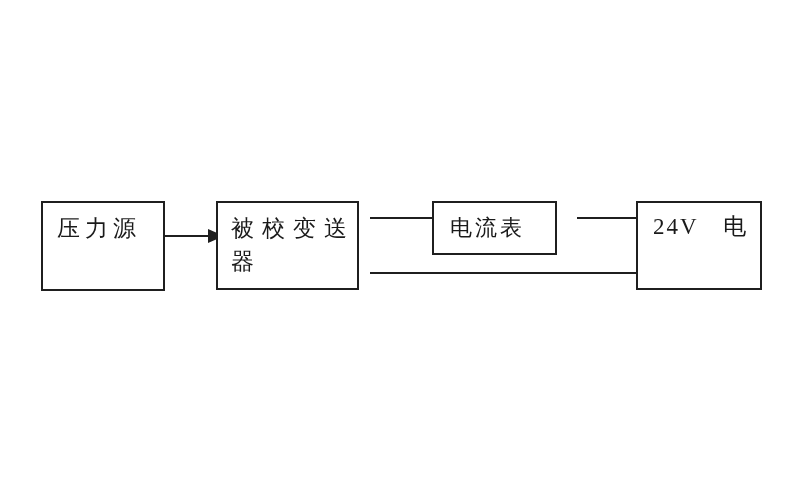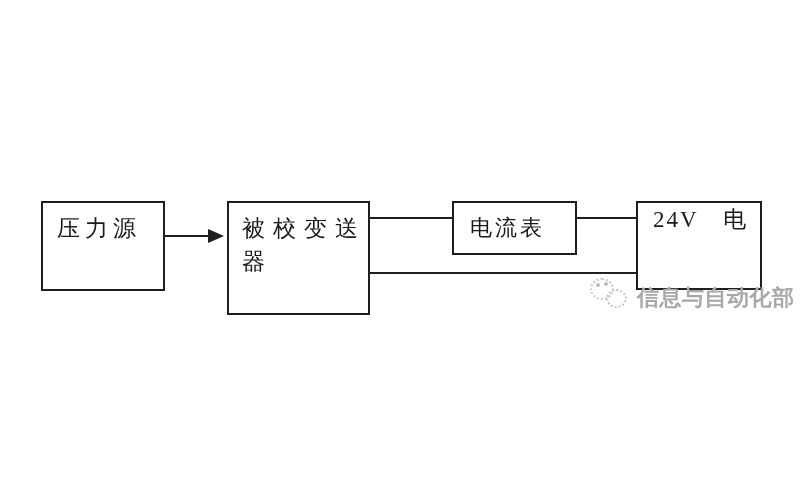--- a/index.html
+++ b/index.html
@@ -22,32 +22,32 @@
     position: absolute;
     height: 2px;
     background: #1f1f1f;
   }
   #node-pressure-source {
     left: 41px; top: 201px; width: 124px; height: 90px;
     padding: 11px 12px 0 14px;
     font-size: 23px; letter-spacing: 5px; line-height: 30px;
   }
   #node-transmitter {
-    left: 227px; top: 201px; width: 143px; height: 114px;
+    left: 216px; top: 201px; width: 143px; height: 89px;
     padding: 9px 0 0 13px;
     font-size: 23px; letter-spacing: 8px; line-height: 33px;
   }
   #node-ammeter {
-    left: 452px; top: 201px; width: 125px; height: 54px;
+    left: 432px; top: 201px; width: 125px; height: 54px;
     padding: 0 0 0 16px;
     font-size: 22px; letter-spacing: 3px; line-height: 50px;
   }
   #node-power-box {
     left: 636px; top: 201px; width: 126px; height: 89px;
-    padding: 0 0 0 15px;
+    padding: 7px 0 0 15px;
     font-size: 23px; letter-spacing: 2px; line-height: 34px;
   }
   #arrow-line { left: 165px; top: 235px; width: 44px; }
   #arrow-head {
     position: absolute; left: 208px; top: 229px;
     width: 0; height: 0;
     border-left: 16px solid #1f1f1f;
     border-top: 7px solid transparent;
     border-bottom: 7px solid transparent;
   }
@@ -106,23 +106,14 @@
     <div>电流表</div>
   </div>
 
   <div class="conn" id="conn-top-right"></div>
   <div class="conn" id="conn-bottom"></div>
 
   <div class="node" id="node-power-box">
     <div>24V　电</div>
   </div>
 
-  <div id="watermark">
-    <div>
-      <div class="wm-circle" id="wm-circle-big"></div>
-      <div class="wm-circle" id="wm-circle-small"></div>
-      <div class="wm-dot" id="wm-dot-1"></div>
-      <div class="wm-dot" id="wm-dot-2"></div>
-    </div>
-    <div id="wm-text">信息与自动化部</div>
-  </div>
 
 </div>
 
 </body></html>

